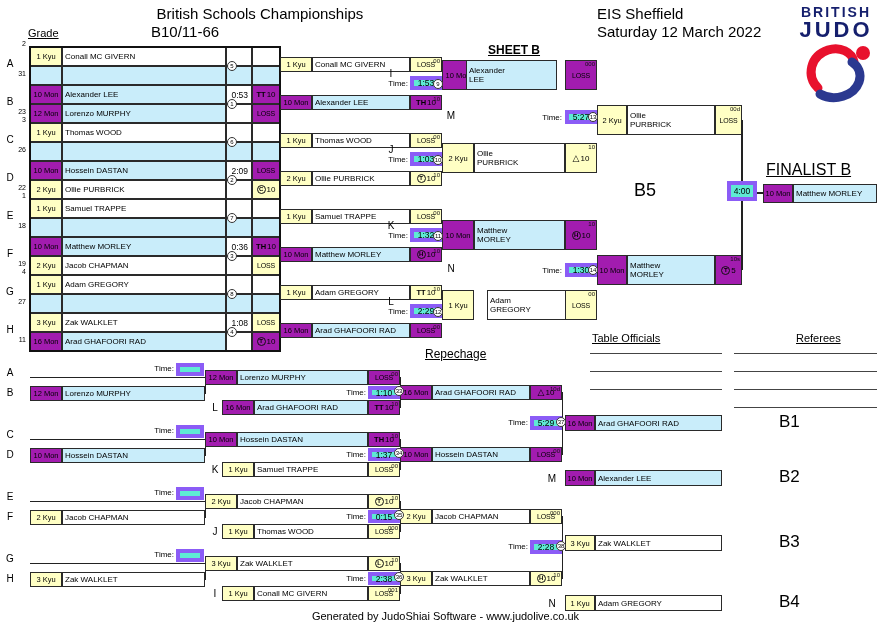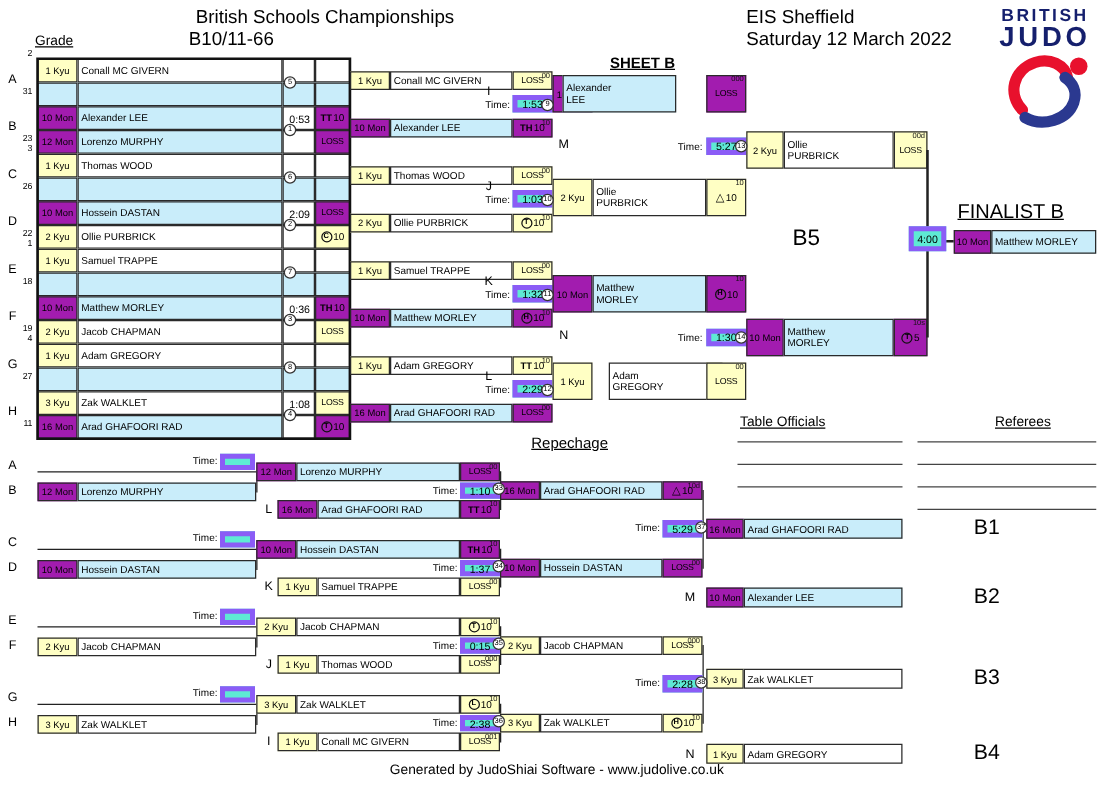--- a/index.html
+++ b/index.html
@@ -231,21 +231,21 @@
       <div class="note" style="left: 410px; top: 286px; width: 30px;">10</div>
       <div class="cell grade mon-g" style="left: 280px; top: 323px; width: 32px; height: 15px;">16 Mon</div>
       <div class="cell name mon-n" style="left: 312px; top: 323px; width: 98px; height: 15px;">Arad GHAFOORI RAD</div>
       <div class="cell res mon-g loss" style="left: 410px; top: 323px; width: 32px; height: 15px;">LOSS</div>
       <div class="note" style="left: 410px; top: 324px; width: 30px;">00</div>
       <div class="letter" style="left: 384px; top: 295.5px; width: 14px;">L</div>
       <div class="tlabel" style="left: 358px; top: 306.5px; width: 50px;">Time:</div>
       <div class="tbox" style="left: 410px; top: 303.5px; width: 32px; height: 14px;">2:29</div>
       <div class="mcircle" style="left: 433px; top: 306.5px;">12</div>
       <div class="cell grade mon-g" style="left: 442px; top: 60px; width: 32px; height: 30px;">10 Mon</div>
-      <div class="cell name mon-n wrap" style="left: 450px; top: 60px; width: 91px; height: 30px;">Alexander
+      <div class="cell name mon-n wrap" style="left: 466px; top: 60px; width: 91px; height: 30px;">Alexander
 LEE</div>
       <div class="cell res mon-g loss" style="left: 565px; top: 60px; width: 32px; height: 30px;">LOSS</div>
       <div class="note" style="left: 565px; top: 61px; width: 30px;">000</div>
       <div class="cell grade kyu-g" style="left: 442px; top: 143px; width: 32px; height: 30px;">2 Kyu</div>
       <div class="cell name kyu-n wrap" style="left: 474px; top: 143px; width: 91px; height: 30px;">Ollie
 PURBRICK</div>
       <div class="cell res kyu-g" style="left: 565px; top: 143px; width: 32px; height: 30px;">
         <span class="mark-tri">△</span>
         <span class="mark-val">10</span>
       </div>

